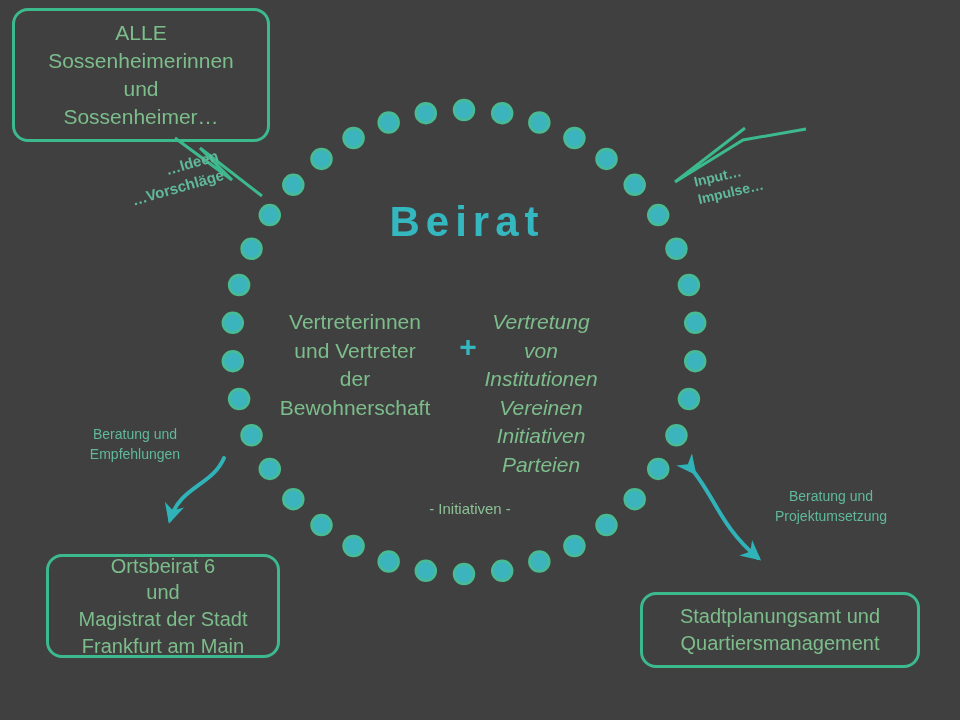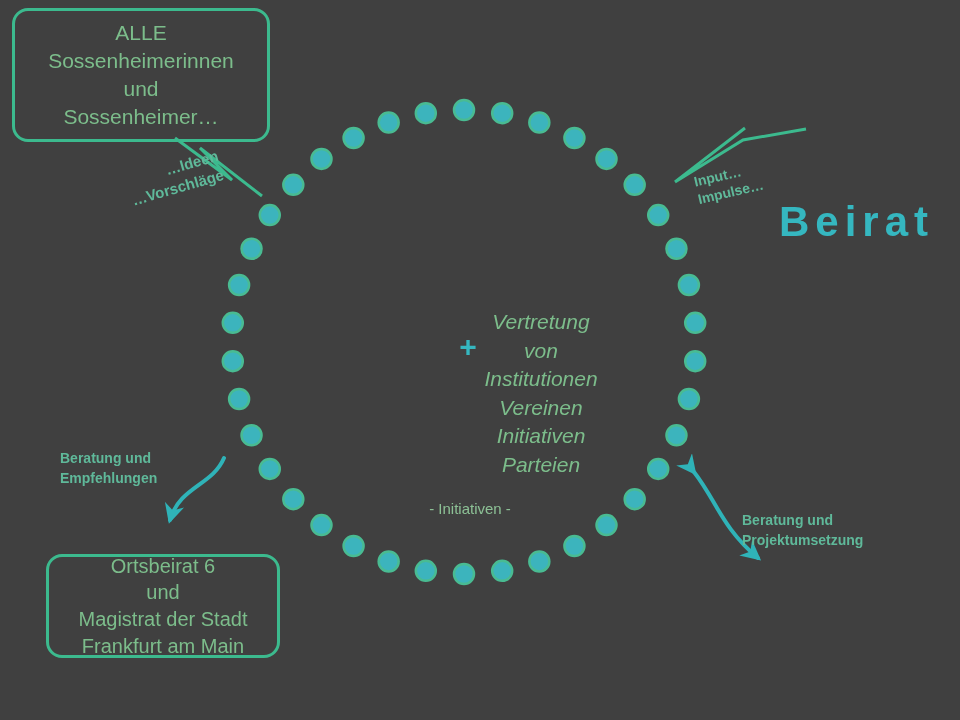--- a/index.html
+++ b/index.html
@@ -66,21 +66,21 @@
     left: 0; top: 0;
     width: 960px; height: 720px;
     pointer-events: none;
   }
 
   
   #title-beirat {
     position: absolute;
     left: 0; top: 198px;
     width: 934px;
-    text-align: right;
+    text-align: center;
     font-size: 42px;
     font-weight: 700;
     letter-spacing: 6px;
     color: #35b7c0;
   }
   .col {
     position: absolute;
     top: 308px;
     width: 200px;
     text-align: center;
@@ -128,27 +128,26 @@
     left: 692px; top: 173px;
     font-size: 14px;
     transform: rotate(-13deg);
     transform-origin: left top;
     text-align: left;
   }
 
   
   .flat-label {
     position: absolute;
-    font-weight: 700;
+    font-weight: 400;
     font-size: 14px;
     color: #5fb99a;
     line-height: 1.4;
     white-space: pre-line;
-    text-align: left;
-    margin-top: 24px;
+    text-align: center;
   }
   #lbl-beratung-empfehlungen { left: 60px;  top: 425px; width: 150px; }
   #lbl-beratung-projekt      { left: 742px; top: 487px; width: 178px; }
 </style>
 </head>
 <body>
 
 <div id="stage">
 
   <svg id="vec" viewBox="0 0 960 720">
@@ -219,35 +218,43 @@
   </div>
 
 
   <div class="bubble" id="box-ortsbeirat">
     <span class="btxt">Ortsbeirat 6
 und
 Magistrat der Stadt
 Frankfurt am Main</span>
   </div>
 
+  <div class="bubble" id="box-stadtplanung">
+    <span class="btxt">Stadtplanungsamt und
+Quartiersmanagement</span>
+  </div>
 
   <div class="rot-label" id="lbl-ideen">…Ideen
 …Vorschläge</div>
 
   <div class="rot-label" id="lbl-input">Input…
 Impulse…</div>
 
   <div class="flat-label" id="lbl-beratung-empfehlungen">Beratung und
 Empfehlungen</div>
 
   <div class="flat-label" id="lbl-beratung-projekt">Beratung und
 Projektumsetzung</div>
 
   <div id="title-beirat">Beirat</div>
 
+  <div class="col" id="col-left">Vertreterinnen
+und Vertreter
+der
+Bewohnerschaft</div>
 
   <div id="plus-sign">+</div>
 
   <div class="col" id="col-right">Vertretung
 von
 Institutionen
 Vereinen
 Initiativen
 Parteien</div>
 

